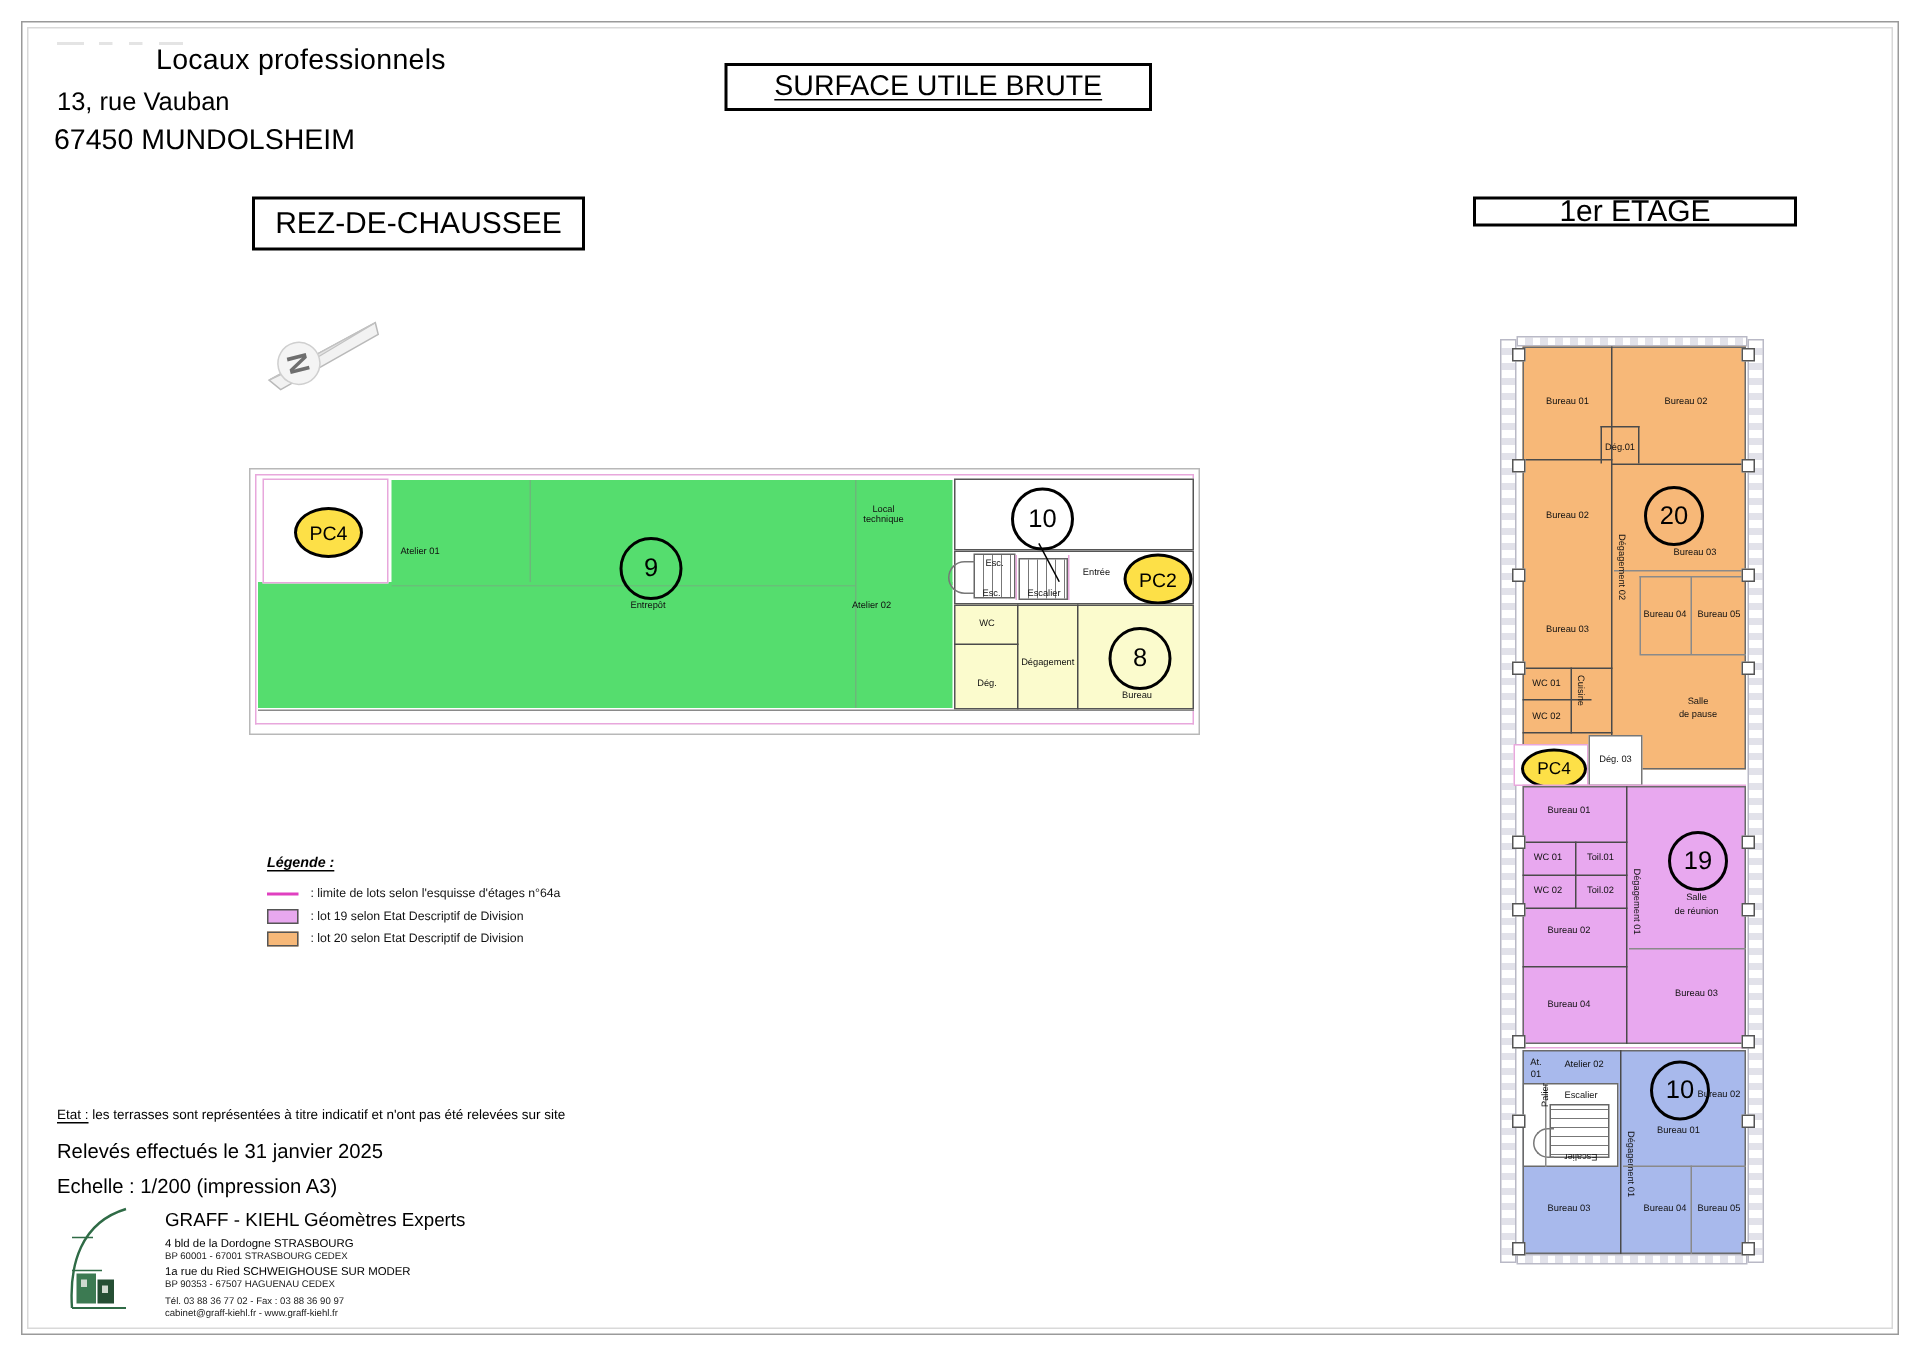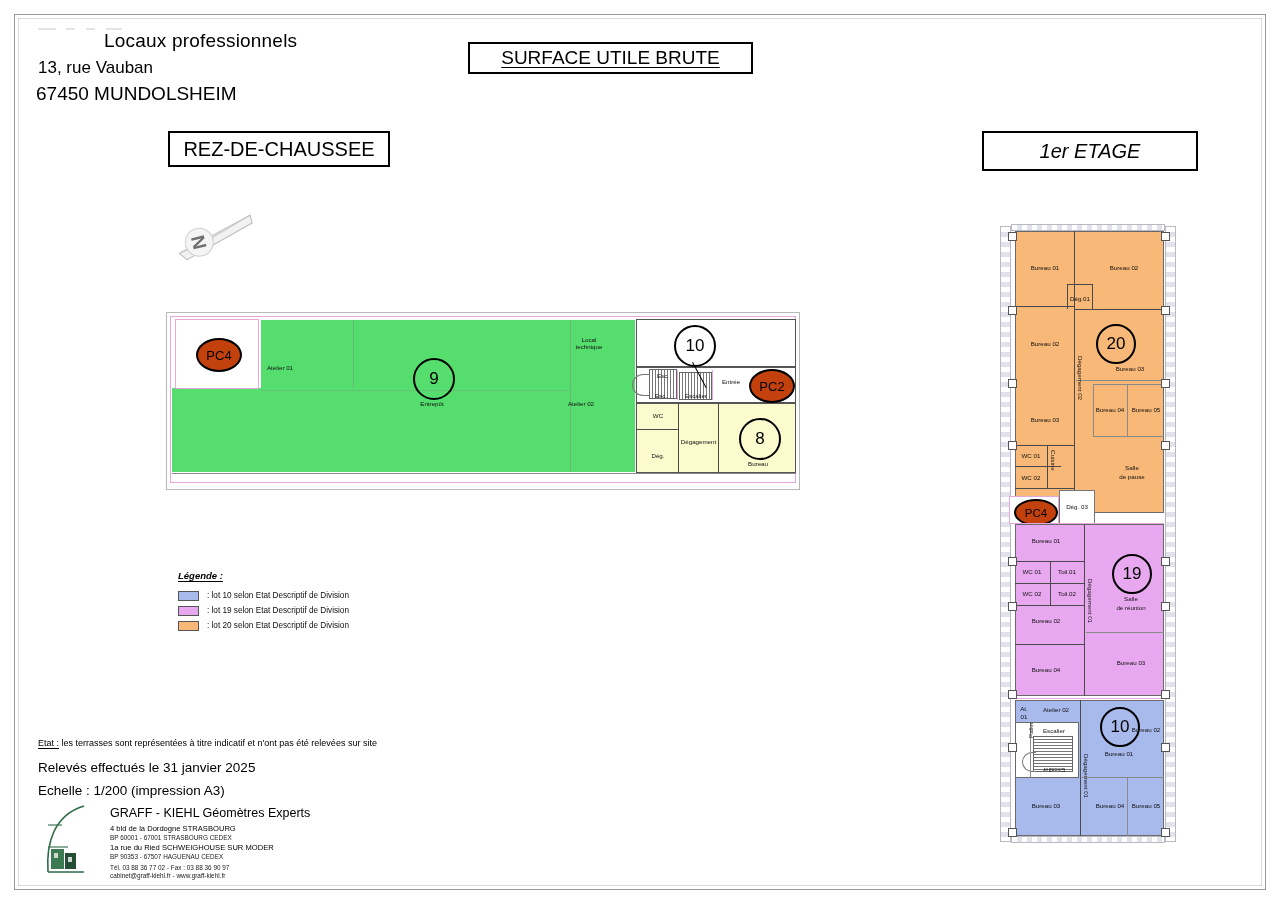--- a/index.html
+++ b/index.html
@@ -17,46 +17,46 @@
 
   
   #hdr{position:absolute;left:36px;top:26px;width:760px;}
   .h-line1{position:absolute;left:68px;top:4px;font-size:19px;letter-spacing:.2px;}
   .h-line2{position:absolute;left:2px;top:32px;font-size:17px;}
   .h-line3{position:absolute;left:0px;top:57px;font-size:19px;}
 
   .boxtitle{position:absolute;border:2px solid #000;background:#fff;
             display:flex;align-items:center;justify-content:center;
             box-sizing:border-box;}
-  #box-sub{left:468px;top:42px;width:285px;height:32px;text-align:center;}
+  #box-sub{left:483px;top:42px;width:285px;height:32px;text-align:center;}
   #box-sub span{font-size:19px;text-decoration:underline;text-underline-offset:3px;}
   #box-rdc{left:168px;top:131px;width:222px;height:36px;}
   #box-rdc span{font-size:20px;}
-  #box-etg{left:982px;top:131px;width:216px;height:40px;font-style:italic;}
+  #box-etg{left:982px;top:131px;width:216px;height:20px;}
   #box-etg span{font-size:20px;}
 
   
   #north{position:absolute;left:168px;top:204px;width:96px;height:62px;}
 
   
   .plan{position:absolute;}
   .room{position:absolute;box-sizing:border-box;}
   .lbl{position:absolute;font-size:6.2px;line-height:7.4px;color:#111;
        text-align:center;white-space:nowrap;}
   .lbl-v{position:absolute;font-size:6.2px;line-height:7.4px;color:#111;
        white-space:nowrap;transform-origin:0 0;}
   .wall{position:absolute;background:#4a4a4a;}
   .wall-l{position:absolute;background:#8a8a8a;}
   .pink{position:absolute;background:#e8a7dc;}
   .lotnum{position:absolute;border:2.2px solid #000;border-radius:50%;
           background:transparent;display:flex;align-items:center;
           justify-content:center;font-size:17px;color:#000;}
   .pcbadge{position:absolute;border:2px solid #000;border-radius:50%;
           display:flex;align-items:center;justify-content:center;
-          font-size:13px;color:#000;background:#c2410c;}
+          font-size:13px;color:#000;background:#fde047;}
   .leader{position:absolute;background:#000;transform-origin:0 0;}
 
   
   .f-lot8 {background:#fbfbcd;}
   .f-lot9 {background:#55dd6e;}
   .f-lot10{background:#a8b9ec;}
   .f-lot19{background:#e8a8ef;}
   .f-lot20{background:#f7b878;}
   .f-white{background:#ffffff;}
 
@@ -348,22 +348,22 @@
   <div class="post" style="left:8px;top:519px;width:9px;height:9px;"></div>
   <div class="post" style="left:161px;top:519px;width:9px;height:9px;"></div>
   <div class="post" style="left:8px;top:604px;width:9px;height:9px;"></div>
   <div class="post" style="left:161px;top:604px;width:9px;height:9px;"></div>
 </div>
 
 <div id="legend">
   <div class="lg-title">Légende :</div>
 
   <div class="lg-row">
-    <div class="lg-sw f-lot10"></div>
-    <div class="lg-tx">: lot 10 selon Etat Descriptif de Division</div>
+    <div class="lg-line"></div>
+    <div class="lg-tx">: limite de lots selon l'esquisse d'étages n°64a</div>
   </div>
   <div class="lg-row">
     <div class="lg-sw f-lot19"></div>
     <div class="lg-tx">: lot 19 selon Etat Descriptif de Division</div>
   </div>
   <div class="lg-row">
     <div class="lg-sw f-lot20"></div>
     <div class="lg-tx">: lot 20 selon Etat Descriptif de Division</div>
   </div>
 </div>

